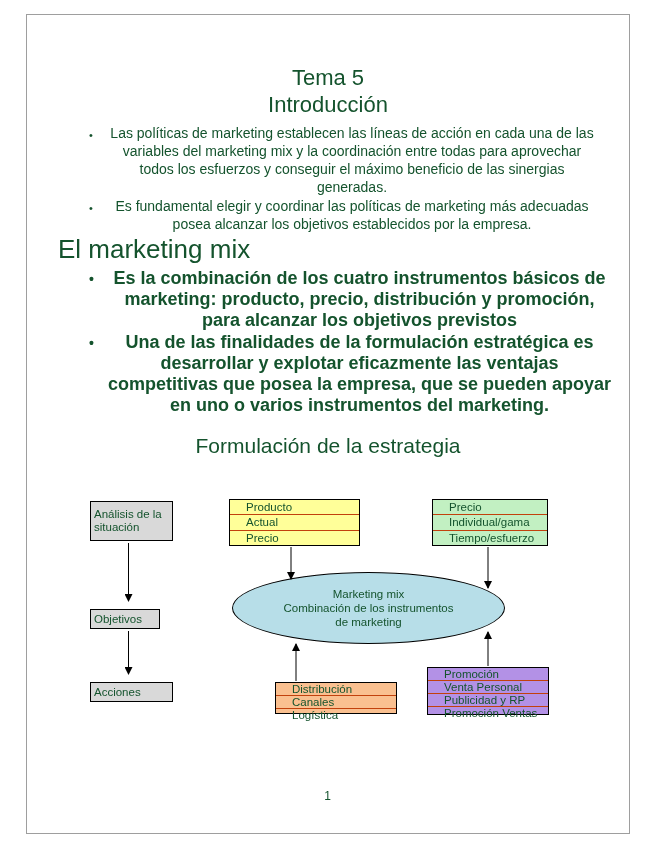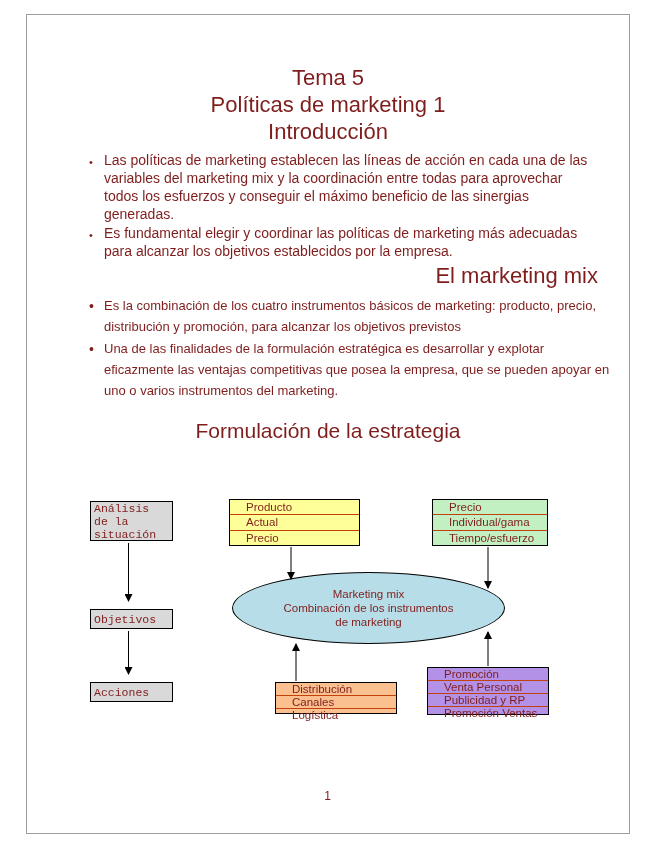--- a/index.html
+++ b/index.html
@@ -2,87 +2,87 @@
 <html><head>
 <meta charset="utf-8">
 <style>
   html, body { margin: 0; padding: 0; background: #ffffff; }
   .page {
     position: relative;
     width: 655px;
     height: 848px;
     background: #ffffff;
     font-family: "Liberation Sans", sans-serif;
-    color: #7f1d1d;
+    color: #14532d;
     overflow: hidden;
   }
   .frame {
     position: absolute;
     left: 26px; top: 14px;
     width: 602px; height: 818px;
     border: 1px solid #9e9e9e;
     pointer-events: none;
   }
   .content {
     position: absolute;
     left: 58px; top: 64px;
     width: 540px;
   }
   .title-line {
     text-align: center;
     font-size: 22px;
     line-height: 27px;
   }
   .section-heading {
-    text-align: right;
-    font-size: 22px;
+    text-align: left;
+    font-size: 26px;
     line-height: 26px;
     margin: 3px 0 3px 0;
     font-weight: 400;
   }
   .diagram-heading {
     text-align: center;
     font-size: 21px;
     margin-top: 18px;
     font-weight: 400;
   }
   ul.bullets {
     list-style: none;
     margin: 6px 0 0 0;
     padding: 0 0 0 46px;
   }
   ul.bullets li {
     position: relative;
     margin: 0 0 1px 0;
+    text-align: center;
   }
   ul.bullets li::before {
     content: "\2022";
     position: absolute;
     left: -15px;
     top: 0;
   }
   ul.bullets.small { width: 496px; font-size: 14px; line-height: 18px; }
   ul.bullets.small li::before { font-size: 11px; top: 2px; }
-  ul.bullets.large { width: 511px; font-size: 13px; line-height: 21px; }
+  ul.bullets.large { width: 511px; font-size: 18px; line-height: 21px; font-weight: bold; }
   ul.bullets.large li::before { font-size: 14px; top: 1px; }
 
   
   .dg-box {
     position: absolute;
     border: 1px solid #000;
     box-sizing: border-box;
     font-size: 11.5px;
   }
   .gray-box {
     display: flex;
     flex-direction: column;
     justify-content: center;
     padding: 1px 3px;
     line-height: 13px;
-    font-family: Liberation Mono, monospace;
   }
   .row-box { display: flex; flex-direction: column; }
   .box-row {
     flex: 1;
     display: flex;
     align-items: center;
     padding-left: 16px;
   }
   .box-row + .box-row { border-top: 1px solid #c2410c; }
   .mix-ellipse {
@@ -114,41 +114,40 @@
   }
 </style>
 </head>
 <body>
 
 <div class="page">
   <div class="frame"></div>
 
   <div class="content">
     <div class="title-line">Tema 5</div>
-    <div class="title-line">Políticas de marketing 1</div>
     <div class="title-line">Introducción</div>
 
     <ul class="bullets small">
       <li><span>Las políticas de marketing establecen las líneas de acción en cada una de las variables del marketing mix y la coordinación entre todas para aprovechar todos los esfuerzos y conseguir el máximo beneficio de las sinergias generadas.</span></li>
-      <li><span>Es fundamental elegir y coordinar las políticas de marketing más adecuadas para alcanzar los objetivos establecidos por la empresa.</span></li>
+      <li><span>Es fundamental elegir y coordinar las políticas de marketing más adecuadas posea alcanzar los objetivos establecidos por la empresa.</span></li>
     </ul>
 
     <div class="section-heading">El marketing mix</div>
 
     <ul class="bullets large">
       <li><span>Es la combinación de los cuatro instrumentos básicos de marketing: producto, precio, distribución y promoción, para alcanzar los objetivos previstos</span></li>
       <li><span>Una de las finalidades de la formulación estratégica es desarrollar y explotar eficazmente las ventajas competitivas que posea la empresa, que se pueden apoyar en uno o varios instrumentos del marketing.</span></li>
     </ul>
 
     <div class="diagram-heading">Formulación de la estrategia</div>
   </div>
 
   <div class="dg-box gray-box" style="left: 90px; top: 501px; width: 83px; height: 40px; background-color: rgb(217, 217, 217);">Análisis de la situación</div>
 
-  <div class="dg-box gray-box" style="left: 90px; top: 609px; width: 83px; height: 20px; background-color: rgb(217, 217, 217);">Objetivos</div>
+  <div class="dg-box gray-box" style="left: 90px; top: 609px; width: 70px; height: 20px; background-color: rgb(217, 217, 217);">Objetivos</div>
 
   <div class="dg-box gray-box" style="left: 90px; top: 682px; width: 83px; height: 20px; background-color: rgb(217, 217, 217);">Acciones</div>
 
   <div class="dg-box row-box" style="left: 229px; top: 499px; width: 131px; height: 47px; background-color: rgb(255, 255, 153);">
     <div class="box-row">Producto</div>
     <div class="box-row">Actual</div>
     <div class="box-row">Precio</div>
   </div>
 
   <div class="dg-box row-box" style="left: 432px; top: 499px; width: 116px; height: 47px; background-color: rgb(194, 240, 194);">

